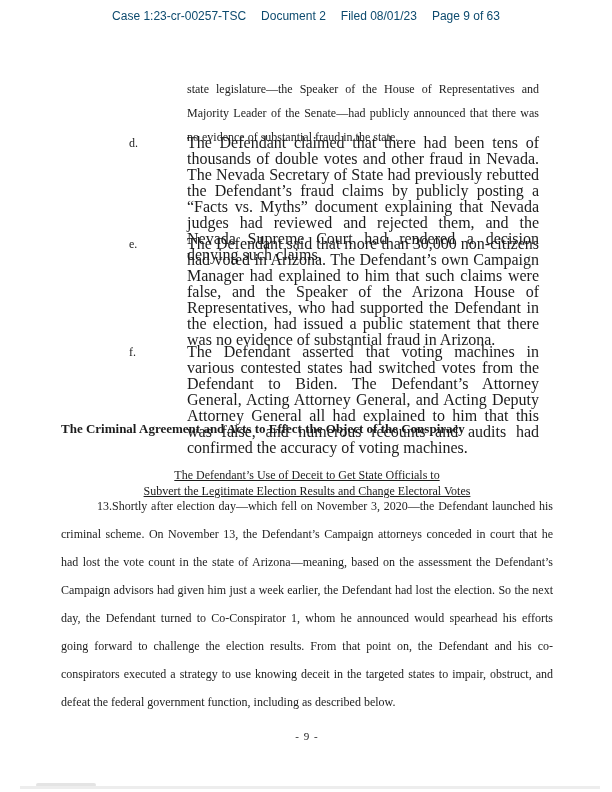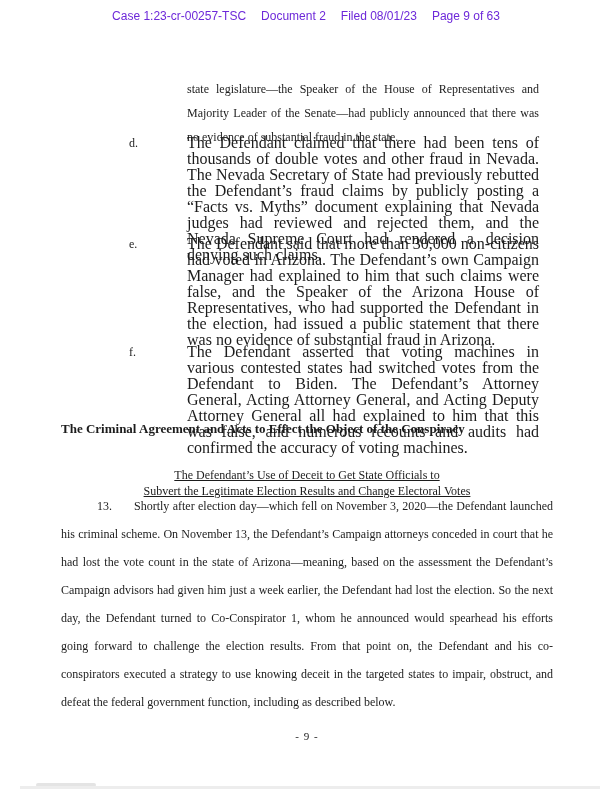--- a/index.html
+++ b/index.html
@@ -16,21 +16,21 @@
   .stamp {
     position: absolute;
     top: 9px;
     left: 0;
     width: 612px;
     display: flex;
     justify-content: center;
     gap: 15px;
     font-family: "Liberation Sans", sans-serif;
     font-size: 12px;
-    color: #6d28d9;
+    color: #0c4a6e;
     white-space: nowrap;
   }
   .content { position: absolute; left: 61px; top: 0; width: 492px; }
   .indented {
     position: absolute;
     left: 126px;
     width: 352px;
     font-size: 12px;
     line-height: 24px;
     text-align: justify;
@@ -70,21 +70,21 @@
   .para13 {
     position: absolute;
     left: 0;
     width: 492px;
     margin: 0;
     font-size: 12px;
     line-height: 28px;
     text-align: justify;
     text-indent: 36px;
   }
-  .para-number { margin-right: 22px; }
+  .para-number { }
   .page-number {
     position: absolute;
     left: 0;
     top: 730px;
     width: 492px;
     text-align: center;
     font-size: 11px;
     letter-spacing: 1px;
   }
   

